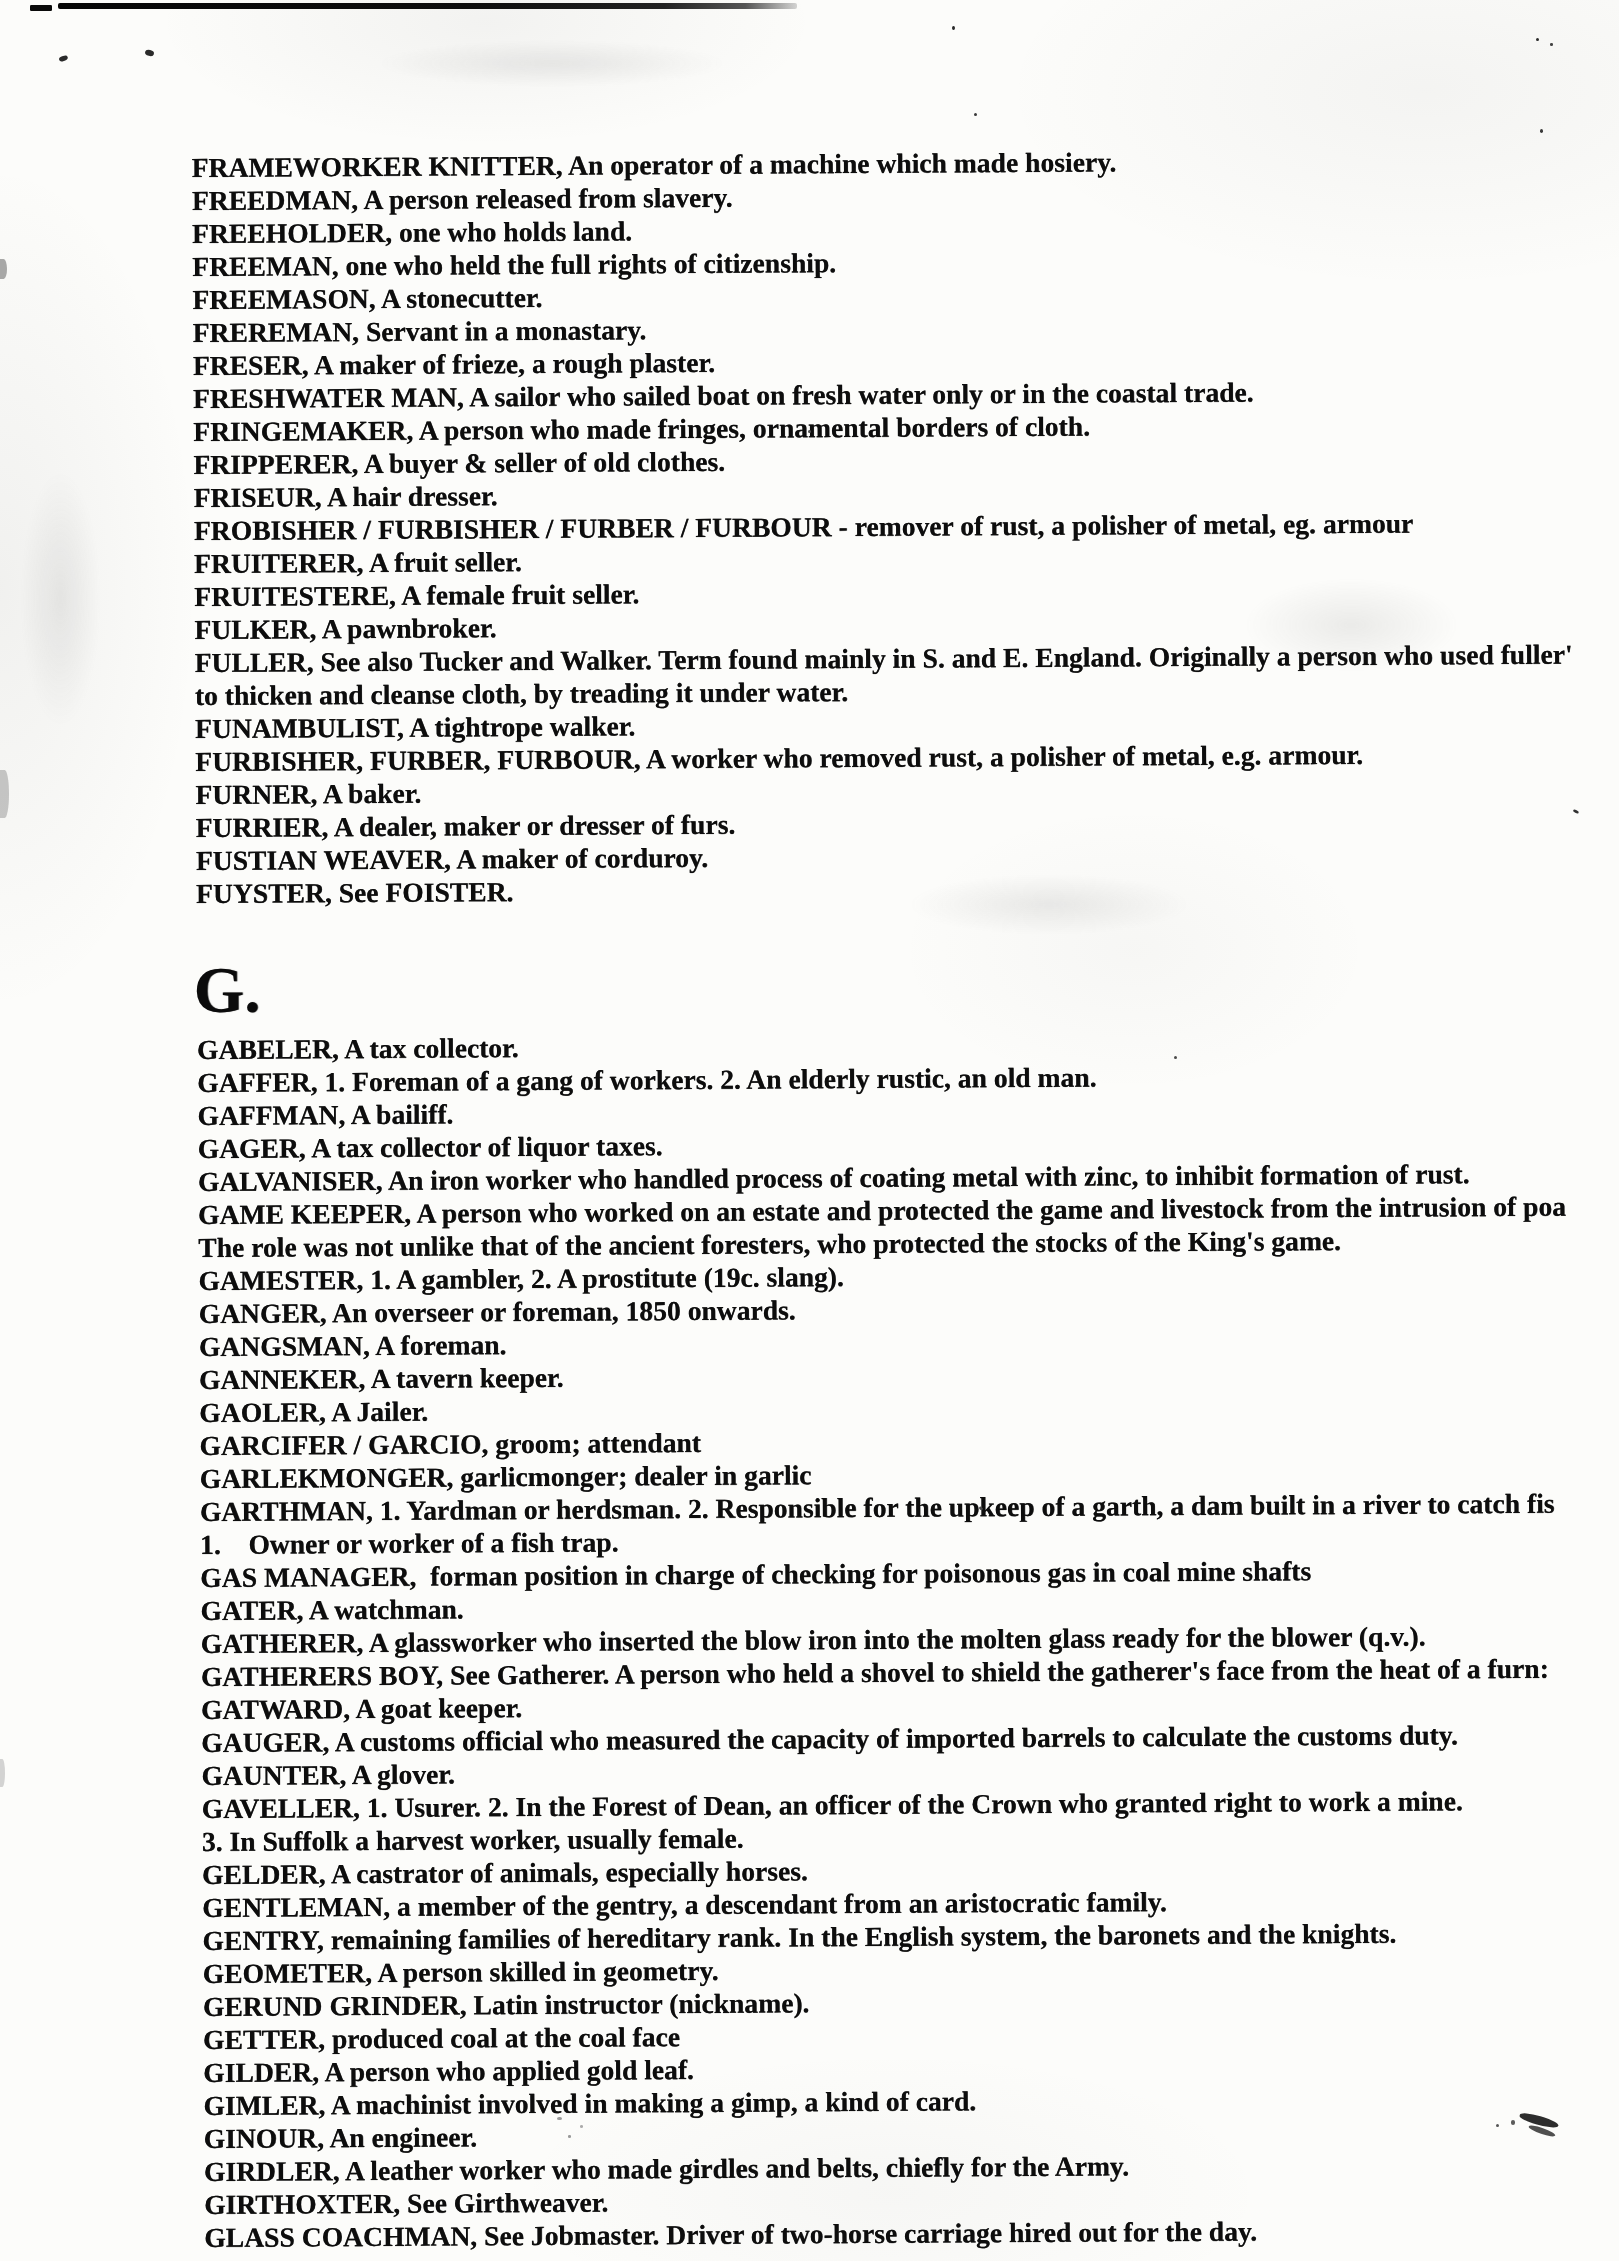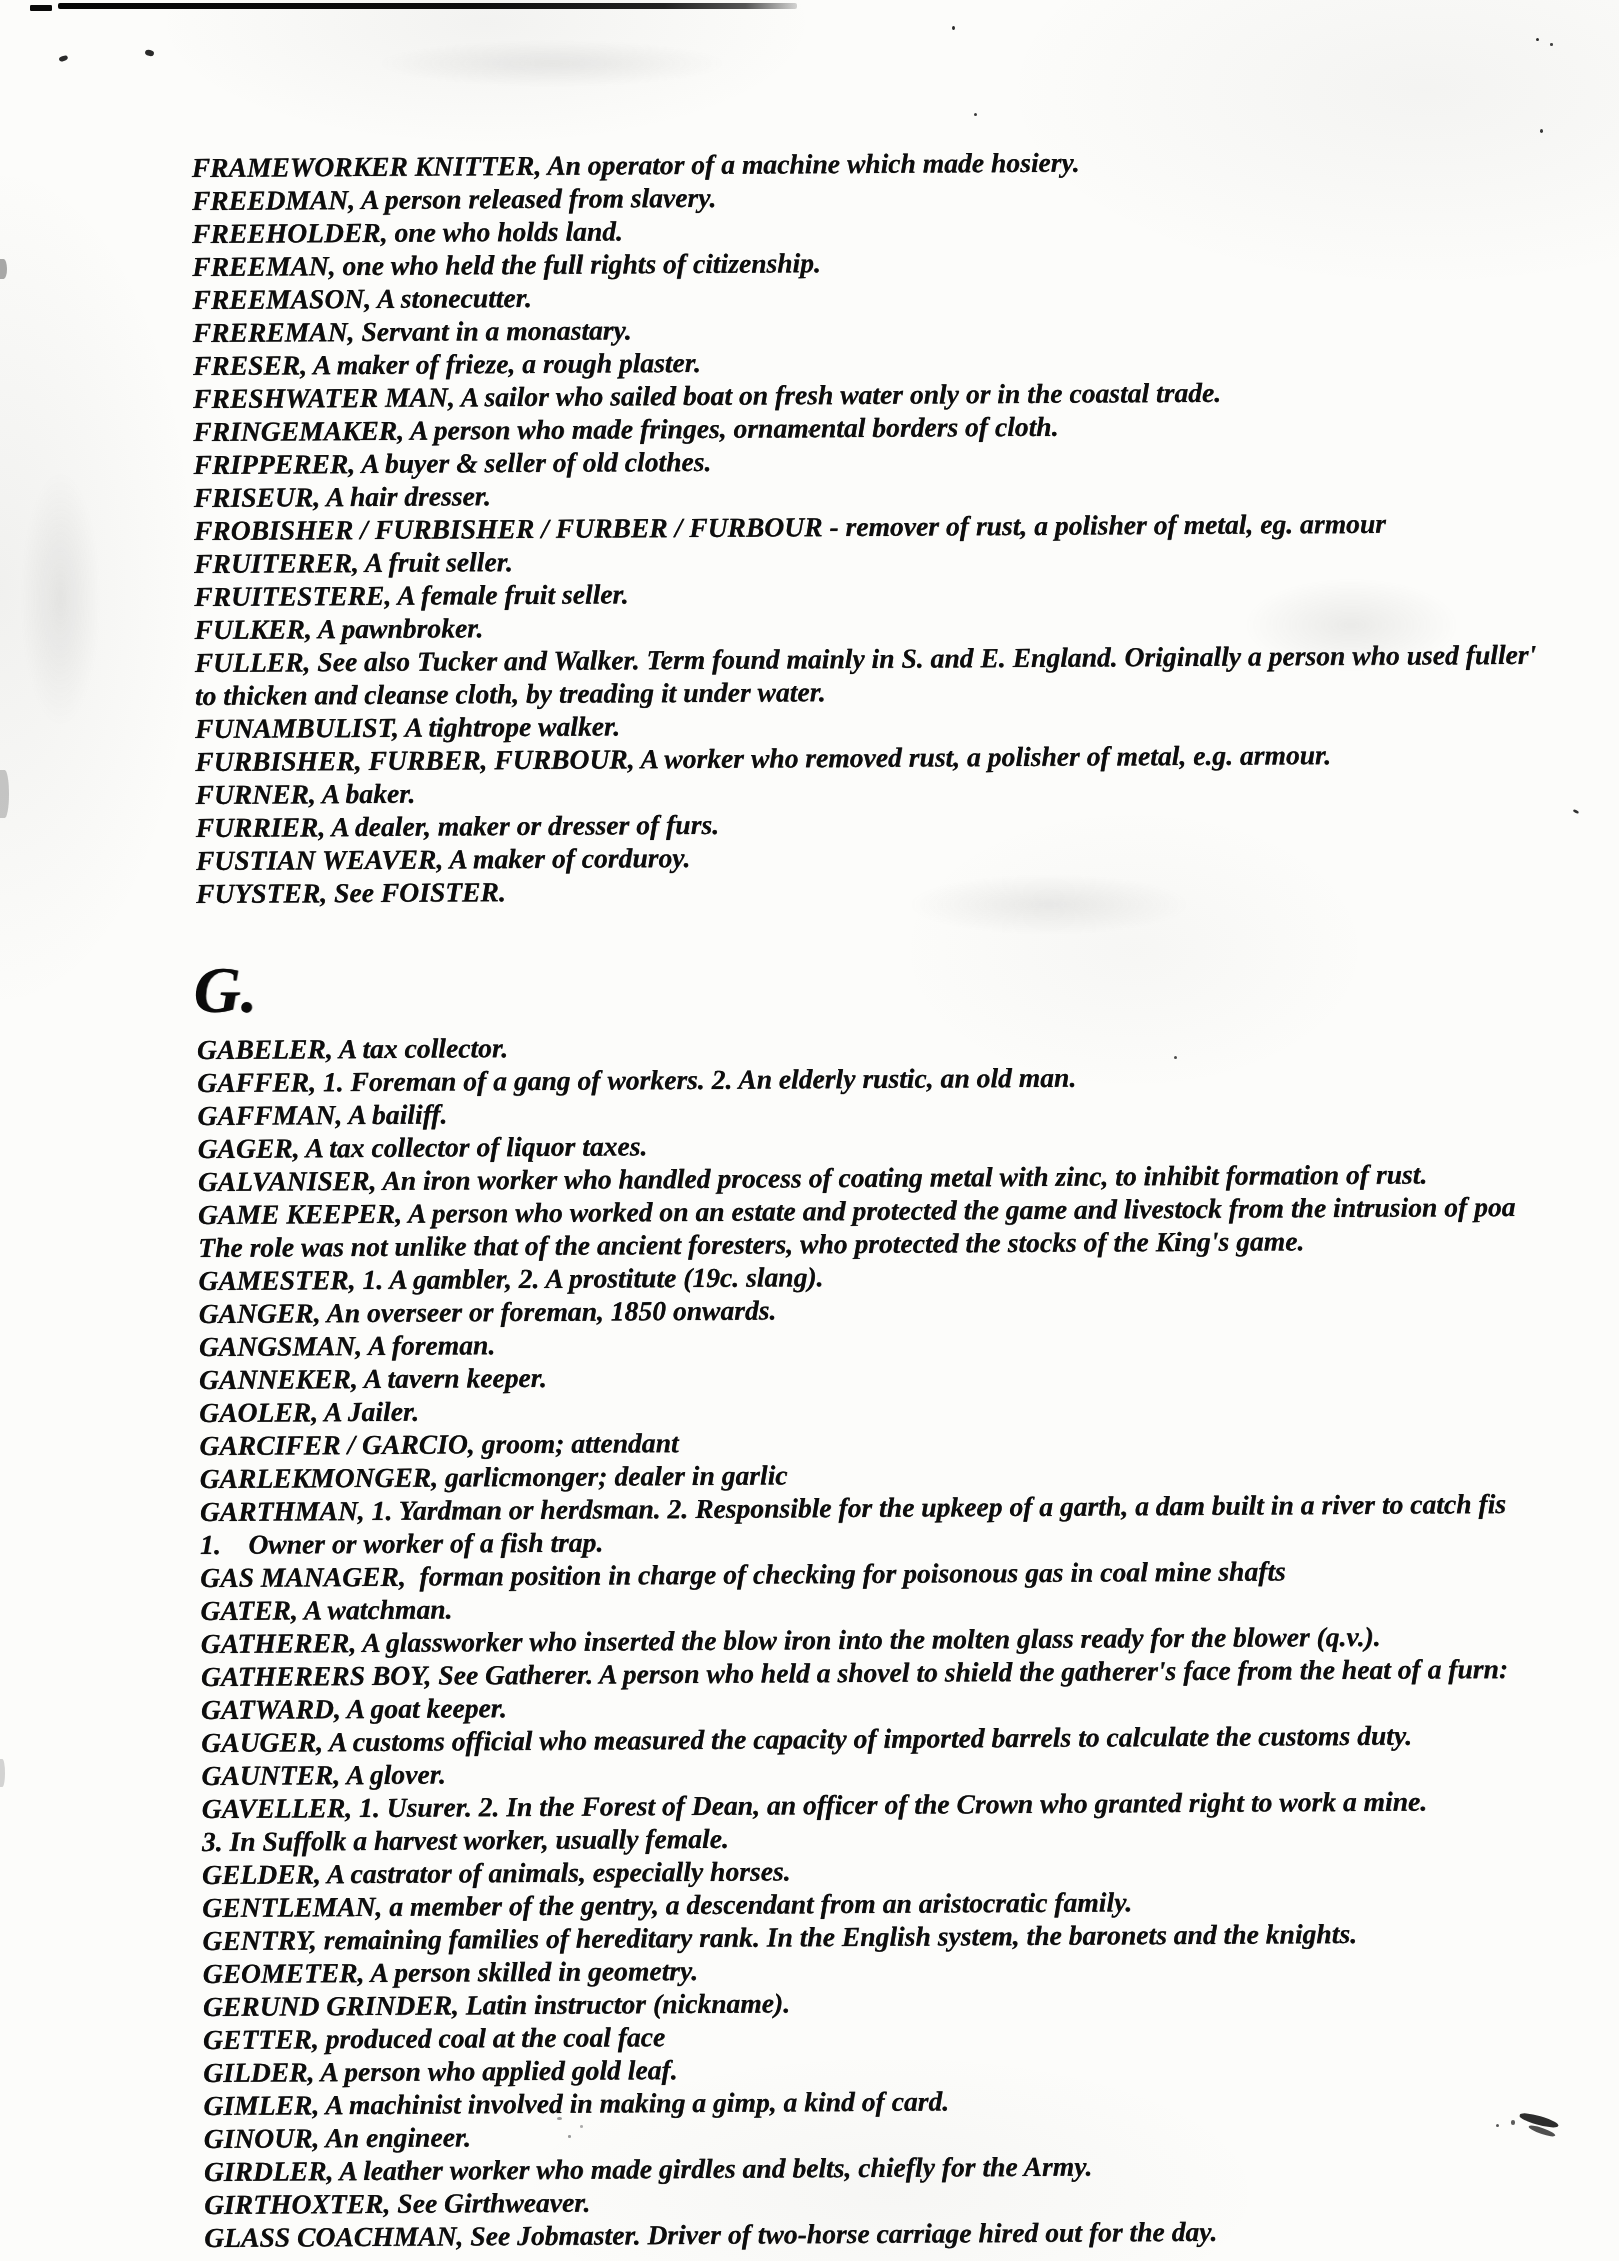--- a/index.html
+++ b/index.html
@@ -12,21 +12,20 @@
     position: relative;
     width: 1620px; height: 2261px;
     overflow: hidden;
     background:
       radial-gradient(ellipse 471px 175px at 30% 1%, rgba(90,90,90,0.06), transparent 70%),
       radial-gradient(ellipse 605px 282px at 88% 4%, rgba(90,90,90,0.05), transparent 70%),
       radial-gradient(ellipse 282px 605px at 0% 26%, rgba(90,90,90,0.07), transparent 70%),
       radial-gradient(ellipse 336px 202px at 70% 42%, rgba(110,110,110,0.04), transparent 70%),
       radial-gradient(ellipse 538px 202px at 55% 97%, rgba(110,110,110,0.04), transparent 70%),
       #fcfcfa;
-    font-style: italic;
   }
   .rot {
     position: absolute; left: 0; top: 0; width: 100%; height: 100%;
     transform: rotate(-0.35deg);
     transform-origin: 202px 1211px;
     color: #0d0d0d;
   }
   .line {
     white-space: pre;
     font-weight: 700;

